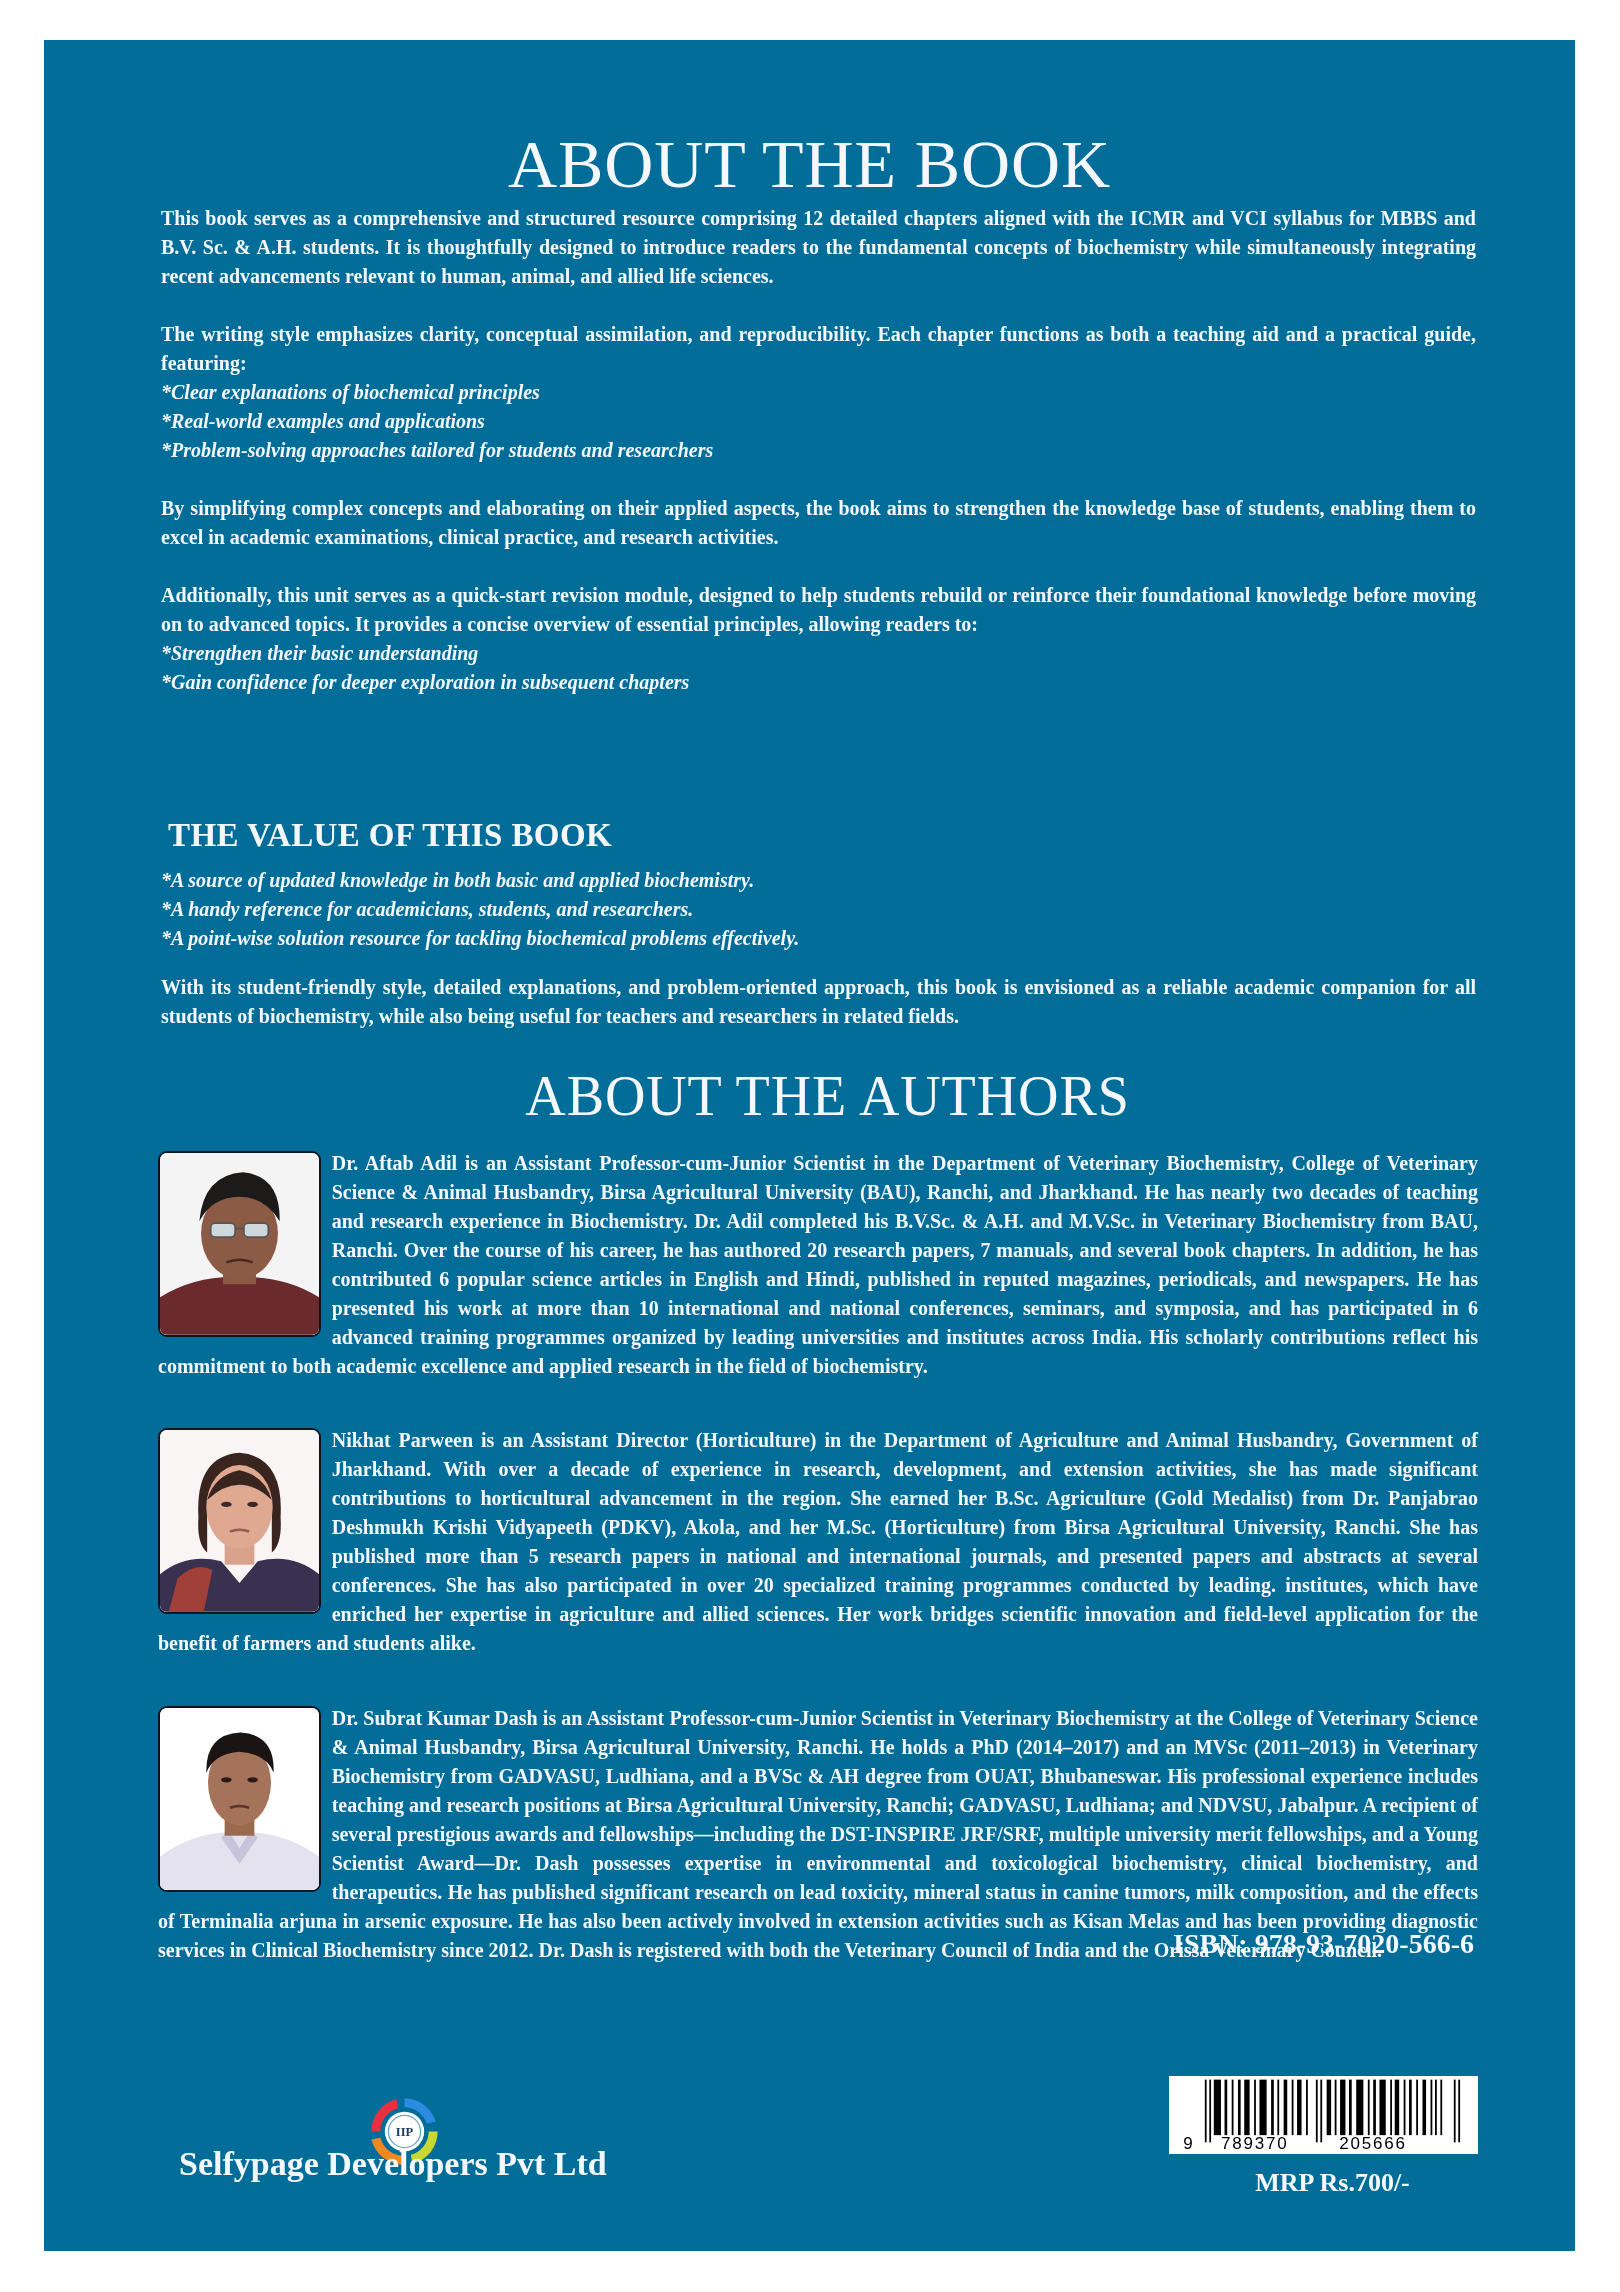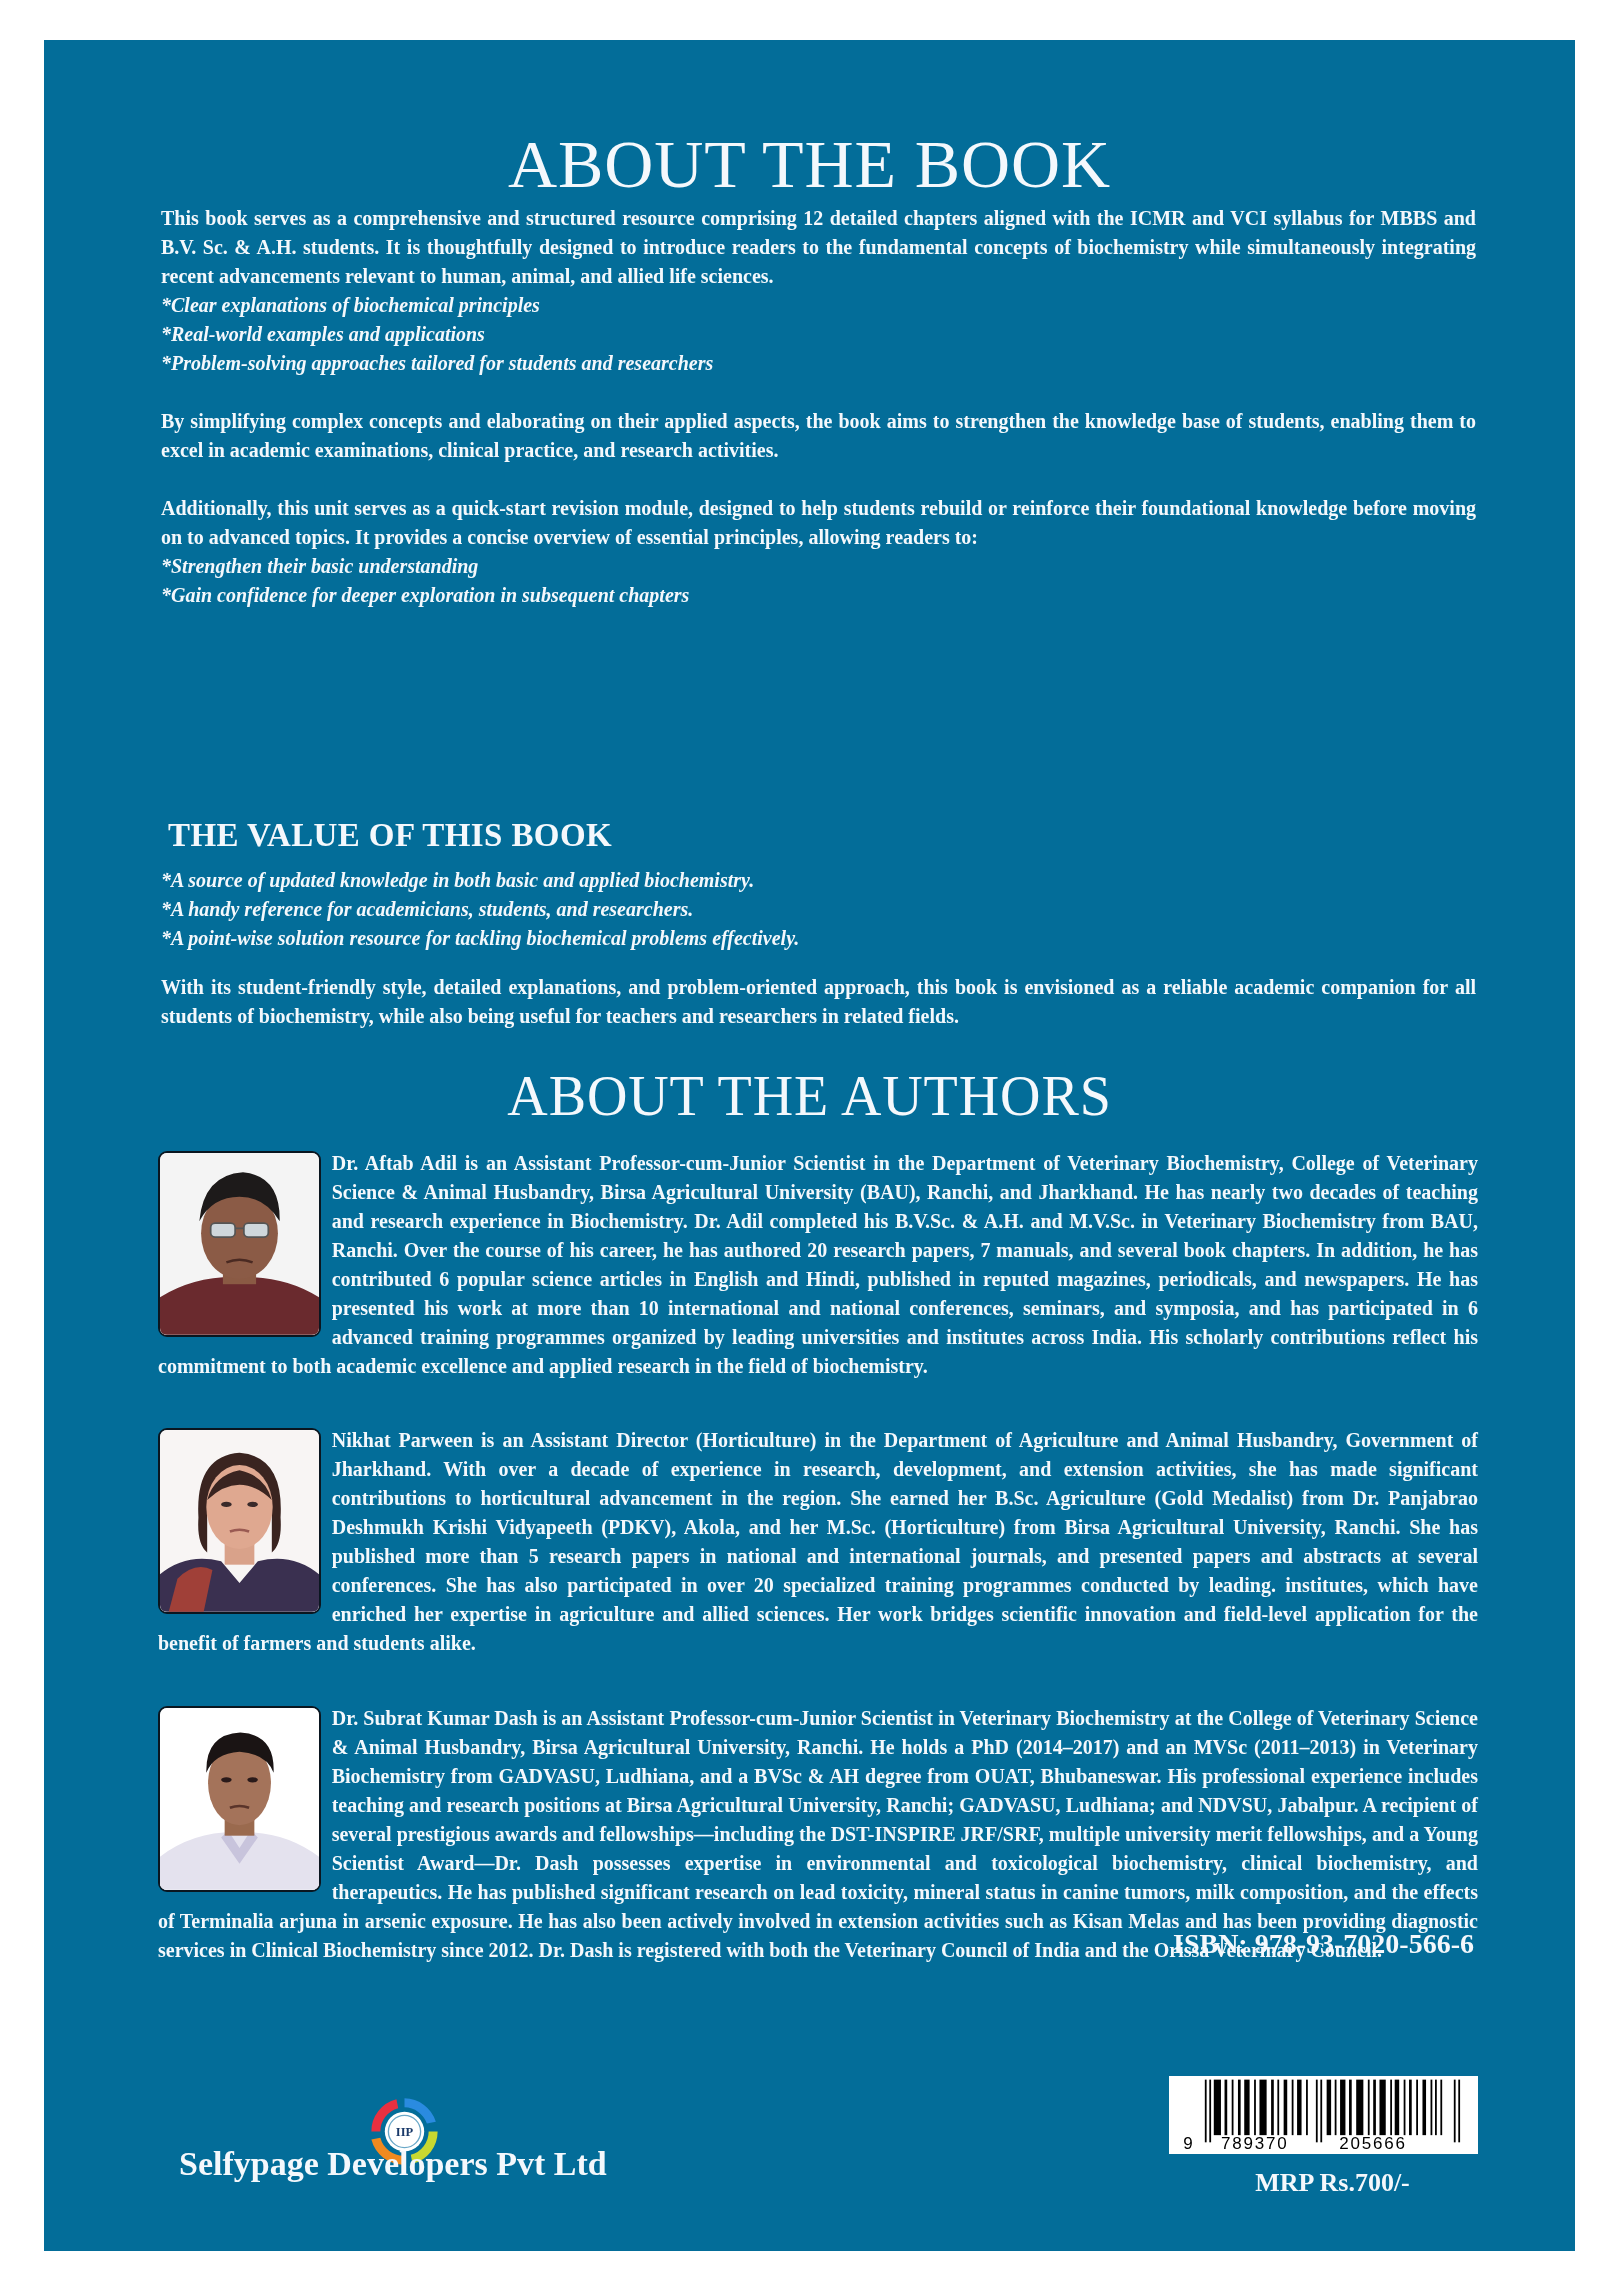--- a/index.html
+++ b/index.html
@@ -32,20 +32,21 @@
 </style>
 </head>
 <body>
 
 <div class="panel">
 
   <div class="h1" style="top:90px;">ABOUT THE BOOK</div>
 
   <div class="body-block" style="top:164px;">
     <p class="para">This book serves as a comprehensive and structured resource comprising 12 detailed chapters aligned with the ICMR and VCI syllabus for MBBS and B.V. Sc. &amp; A.H. students. It is thoughtfully designed to introduce readers to the fundamental concepts of biochemistry while simultaneously integrating recent advancements relevant to human, animal, and allied life sciences.</p>
+    <p class="para para-gap">The writing style emphasizes clarity, conceptual assimilation, and reproducibility. Each chapter functions as both a teaching aid and a practical guide, featuring:</p>
     <ul class="bullets para-gap">
       <li>*Clear explanations of biochemical principles</li>
       <li>*Real-world examples and applications</li>
       <li>*Problem-solving approaches tailored for students and researchers</li>
     </ul>
     <p class="para para-gap">By simplifying complex concepts and elaborating on their applied aspects, the book aims to strengthen the knowledge base of students, enabling them to excel in academic examinations, clinical practice, and research activities.</p>
     <p class="para para-gap">Additionally, this unit serves as a quick-start revision module, designed to help students rebuild or reinforce their foundational knowledge before moving on to advanced topics. It provides a concise overview of essential principles, allowing readers to:</p>
     <ul class="bullets para-gap">
       <li>*Strengthen their basic understanding</li>
       <li>*Gain confidence for deeper exploration in subsequent chapters</li>
@@ -56,21 +57,21 @@
 
   <div class="body-block" style="top:826px; left:117px;">
     <ul class="bullets">
       <li>*A source of updated knowledge in both basic and applied biochemistry.</li>
       <li>*A handy reference for academicians, students, and researchers.</li>
       <li>*A point-wise solution resource for tackling biochemical problems effectively.</li>
     </ul>
     <p class="para" style="margin-top:19.7px;">With its student-friendly style, detailed explanations, and problem-oriented approach, this book is envisioned as a reliable academic companion for all students of biochemistry, while also being useful for teachers and researchers in related fields.</p>
   </div>
 
-  <div class="h1" style="top:1028px; font-size:56px;">ABOUT THE AUTHORS</div>
+  <div class="h1" style="top:1028px; font-size:56px;margin-left:18px;">ABOUT THE AUTHORS</div>
 
   <div class="author" style="top:1109px;">
     <div class="photo">
       <svg viewBox="0 0 182 208">
         <rect width="182" height="208" fill="#f4f4f4"></rect>
         <path d="M0 208 L0 165 Q40 140 91 142 Q142 140 182 165 L182 208 Z" fill="#6a2a2e"></path>
         <rect x="72" y="120" width="38" height="30" fill="#8a5a44"></rect>
         <ellipse cx="91" cy="92" rx="44" ry="52" fill="#8b5b46"></ellipse>
         <path d="M45 78 Q50 25 95 22 Q138 26 137 78 Q120 50 91 50 Q60 50 45 78 Z" fill="#1d1a1a"></path>
         <rect x="58" y="80" width="28" height="16" rx="5" fill="#cfd7dc" stroke="#555" stroke-width="2"></rect>

